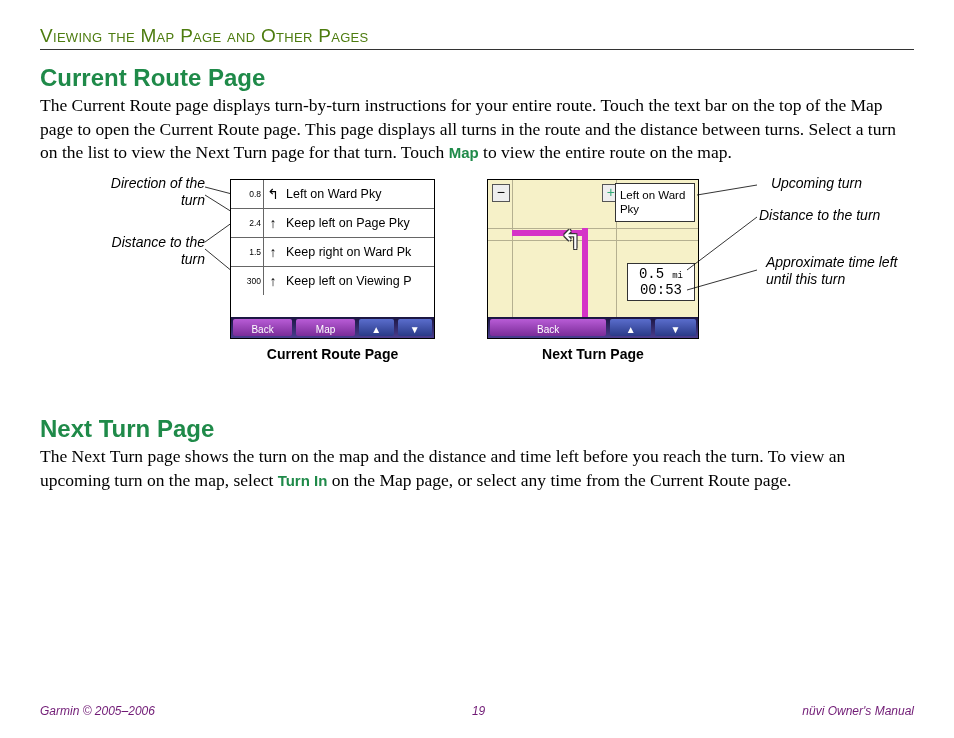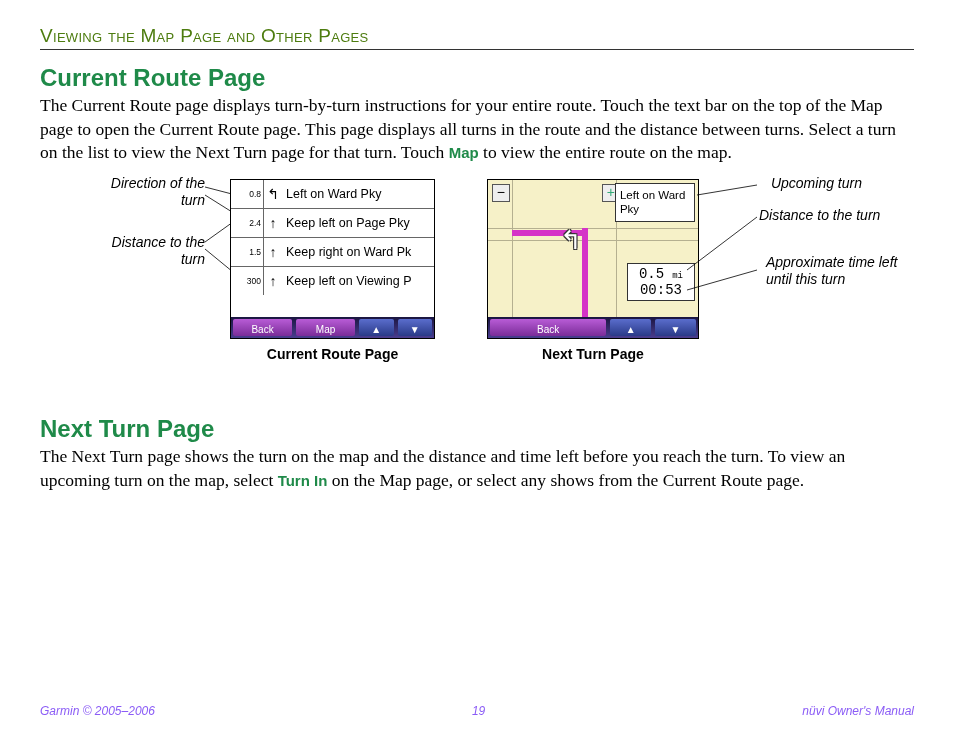--- a/index.html
+++ b/index.html
@@ -183,21 +183,21 @@
     font-size:26px;
     text-shadow: 1px 1px 0 #333, -1px -1px 0 #333, 1px -1px 0 #333, -1px 1px 0 #333;
   }
   
   .footer {
     position:absolute;
     left:40px; right:40px; bottom:20px;
     display:flex;
     justify-content:space-between;
     font-style:italic;
-    color:#8b5cf6;
+    color:#701a75;
     font-family: Verdana, Arial, sans-serif;
     font-size:12px;
   }
   svg.lead-svg{position:absolute;overflow:visible;pointer-events:none;}
 </style>
 </head>
 <body>
 
 <div class="page">
   <div class="top-header">Viewing the Map Page and Other Pages</div>
@@ -290,21 +290,21 @@
       </svg>
 
       <div class="callout" style="left:284px; top:-4px; width:140px;">Upcoming turn</div>
       <div class="callout" style="left:272px; top:28px; width:140px;">Distance to the turn</div>
       <div class="callout" style="left:272px; top:75px; width:150px;margin-left:7px;">Approximate time left until this turn</div>
     </div>
   </div>
 
   <h1>Next Turn Page</h1>
   <p class="body">
-    <span>The Next Turn page shows the turn on the map and the distance and time left before you reach the turn. To view an upcoming turn on the map, select </span><span class="kw">Turn In</span><span> on the Map page, or select any shows from the Current Route page.</span>
+    <span>The Next Turn page shows the turn on the map and the distance and time left before you reach the turn. To view an upcoming turn on the map, select </span><span class="kw">Turn In</span><span> on the Map page, or select any time from the Current Route page.</span>
   </p>
 </div>
 
 <div class="footer">
   <span>Garmin © 2005–2006</span>
   <span>19</span>
   <span>nüvi Owner's Manual</span>
 </div>
 
 </body></html>

